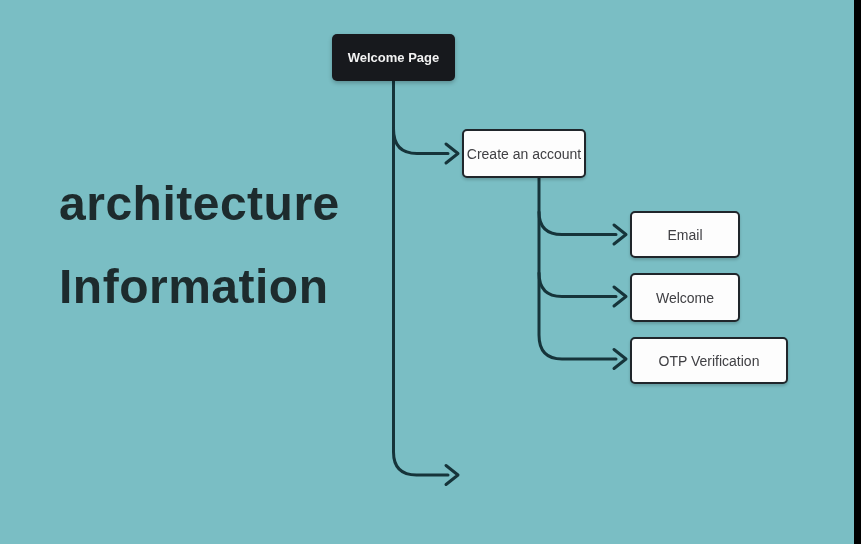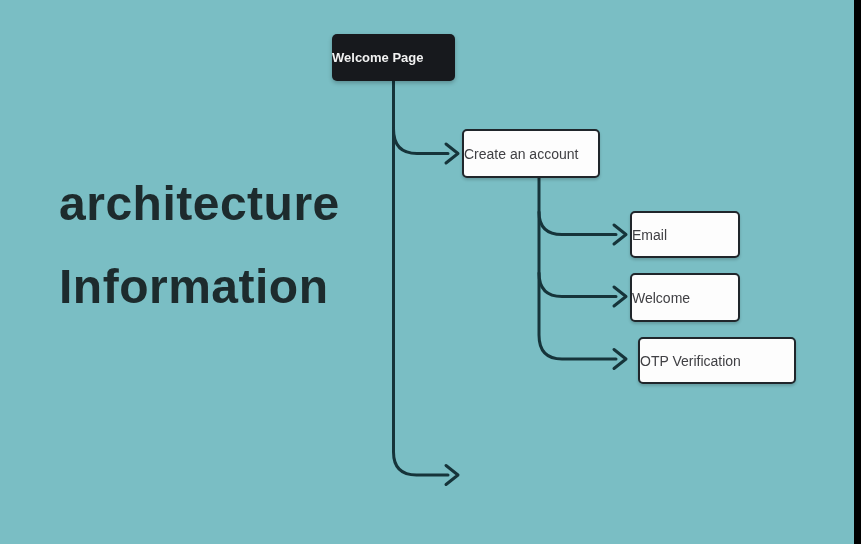--- a/index.html
+++ b/index.html
@@ -29,43 +29,44 @@
   svg.connectors {
     position: absolute;
     left: 0;
     top: 0;
     pointer-events: none;
   }
   .node {
     position: absolute;
     display: flex;
     align-items: center;
+    justify-content: center;
     box-sizing: border-box;
     border-radius: 5px;
     font-size: 14px;
     white-space: nowrap;
   }
   .node.dark {
     background: var(--node-dark-bg, #17191d);
     color: var(--node-dark-text, #f2f2f2);
     font-weight: bold;
     font-size: 13px;
     box-shadow: 0 2px 4px rgba(0,0,0,0.25);
   }
   .node.light {
     background: var(--node-light-bg, #fdfdfd);
     border: 2px solid var(--node-border, #20262b);
     color: var(--node-light-text, #404044);
     box-shadow: 0 2px 3px rgba(0,0,0,0.18);
   }
   .n-welcome  { left: 332px; top: 34px;  width: 123px; height: 47px; }
-  .n-create   { left: 462px; top: 129px; width: 138px; height: 49px; }
+  .n-create   { left: 462px; top: 129px; width: 124px; height: 49px; }
   .n-email    { left: 630px; top: 211px; width: 110px; height: 47px; }
   .n-password { left: 630px; top: 273px; width: 110px; height: 49px; }
-  .n-otp      { left: 630px; top: 337px; width: 158px; height: 47px; margin-left: 8px; }
+  .n-otp      { left: 630px; top: 337px; width: 158px; height: 47px; }
   .n-login    { left: 463px; top: 451px; width: 88px;  height: 48px; }
   .right-bar {
     position: absolute;
     top: 0;
     right: 0;
     width: 7px;
     height: 544px;
     background: var(--right-bar, #000000);
   }
 </style>

